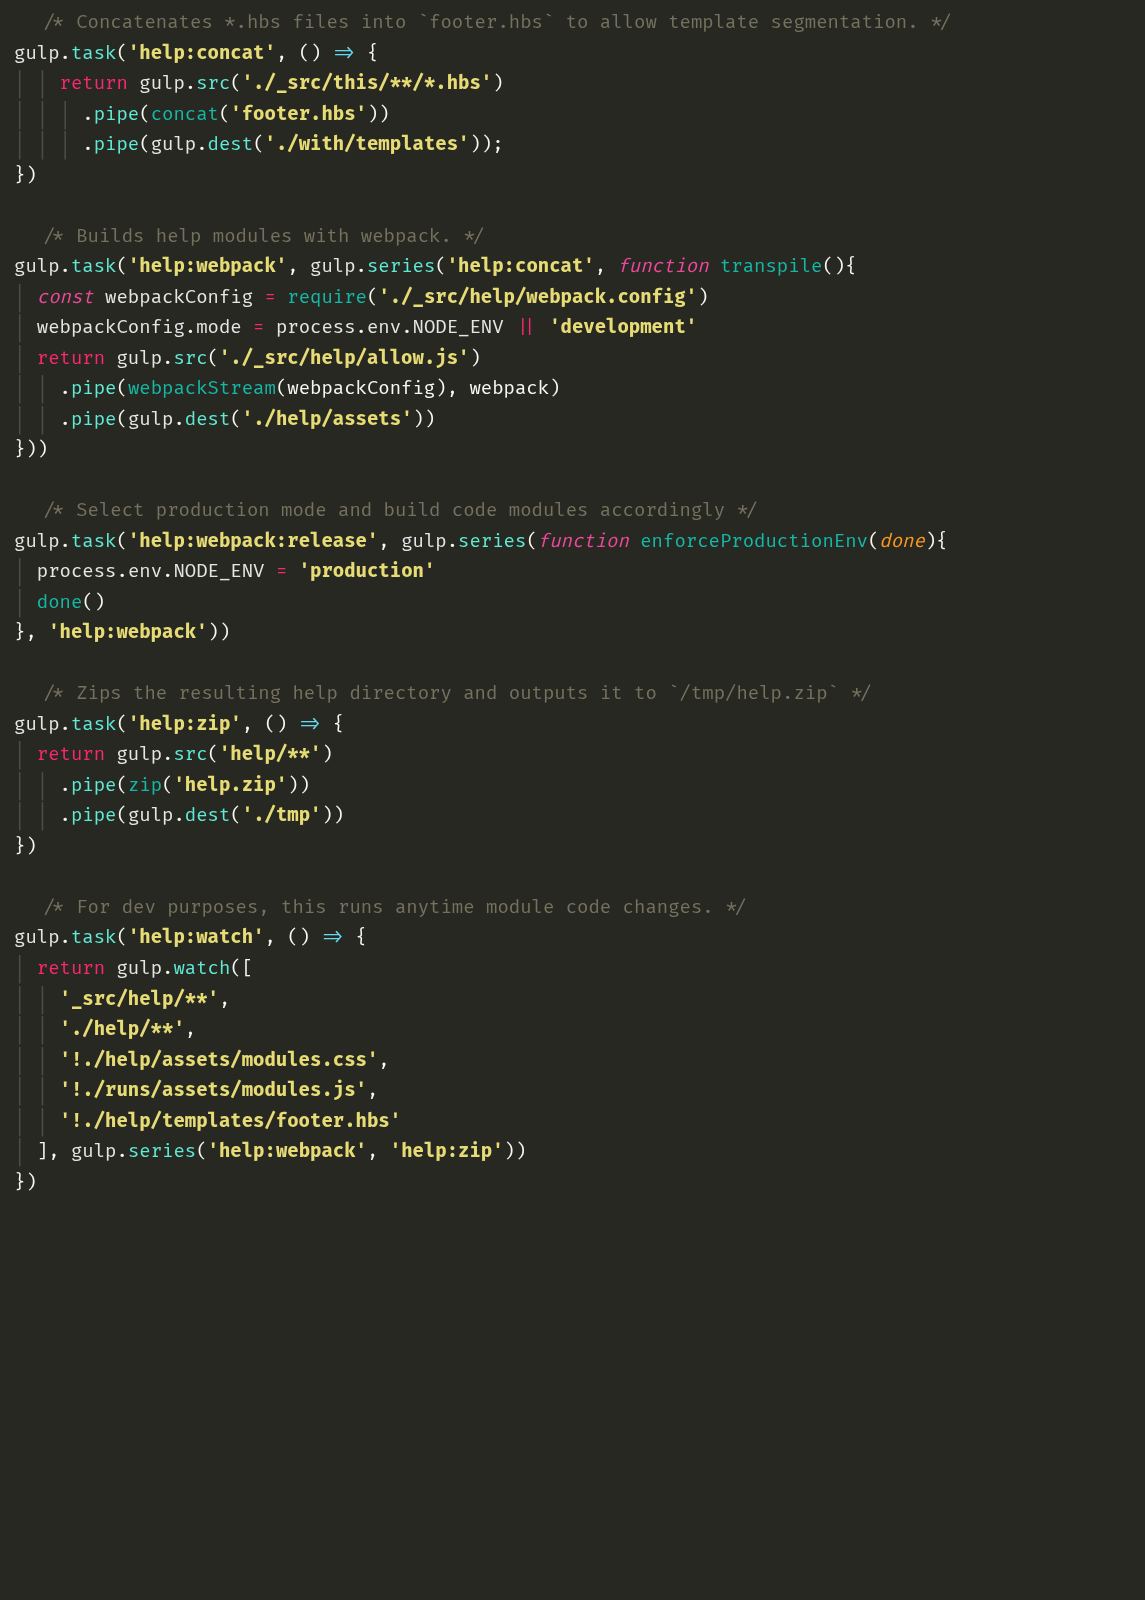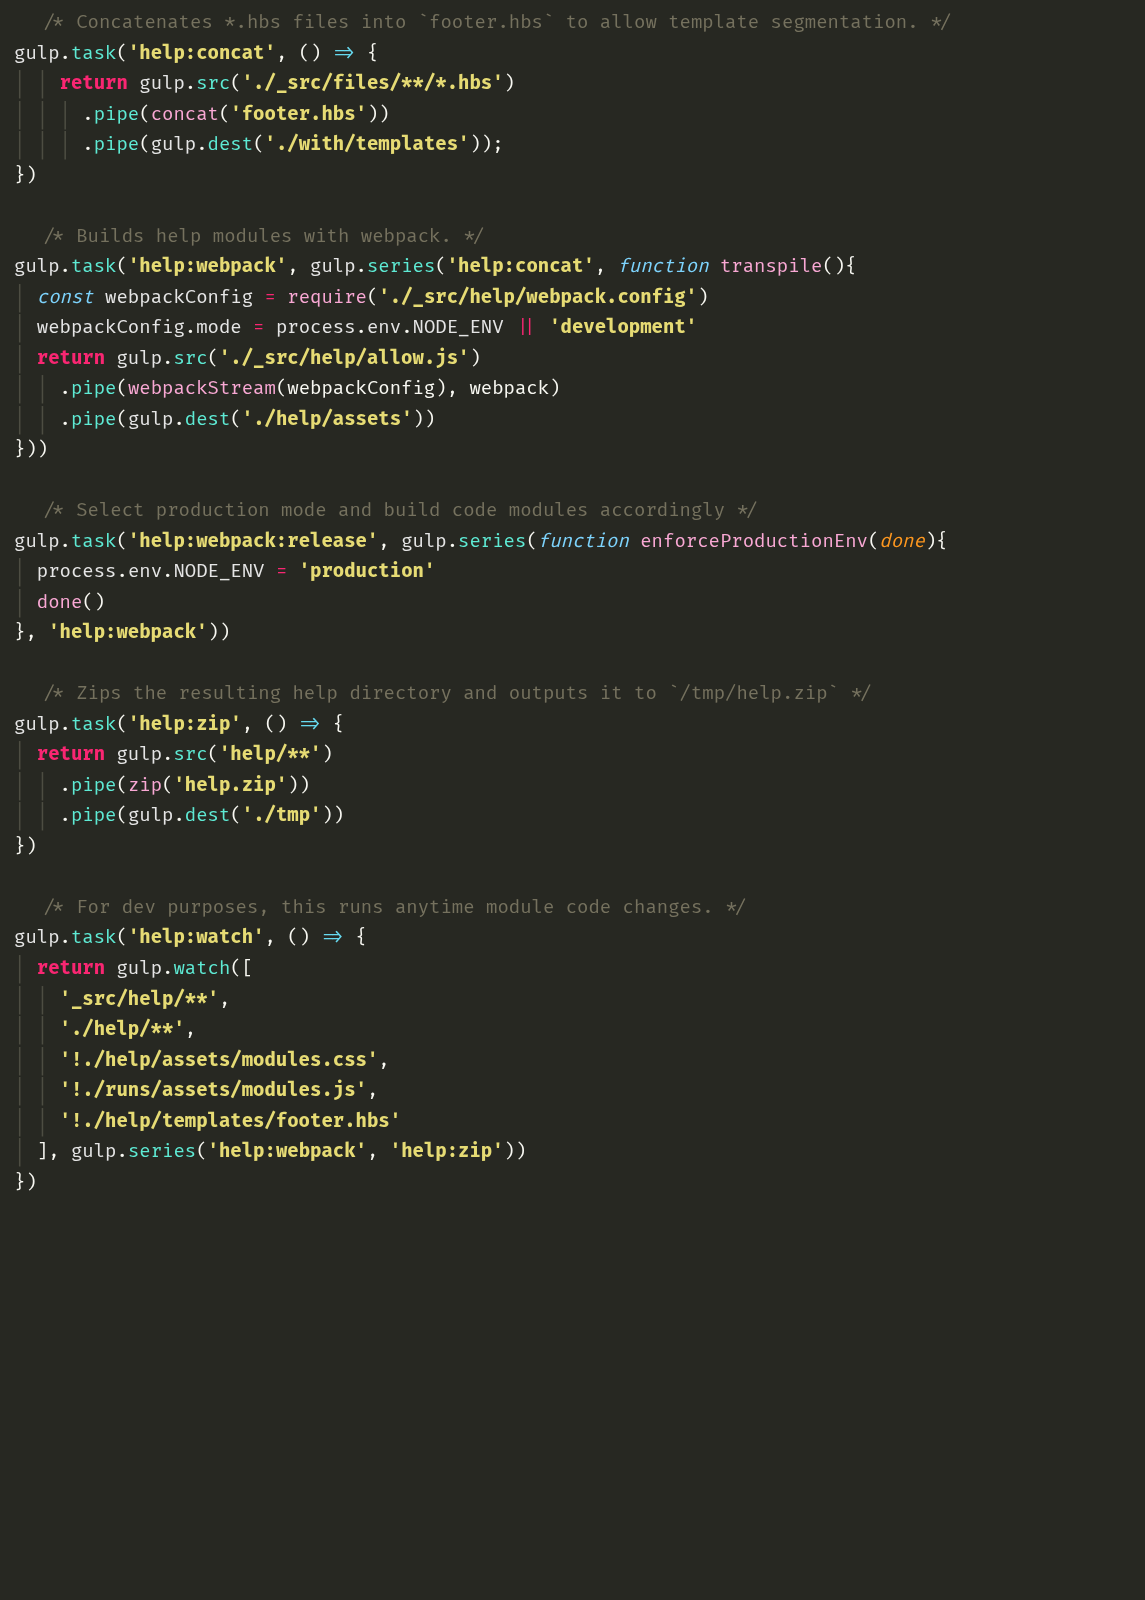--- a/index.html
+++ b/index.html
@@ -13,38 +13,38 @@
     width: 1145px;
     box-sizing: border-box;
   }
   pre {
     margin: 0;
     padding: 8px 14px;
     white-space: pre;
     font-family: inherit;
   }
   .comment { color: #75715e; margin-left: 28px; }
-  .ret { color: #f92672; font-weight: bold; }
-  .func { color: #f9a8d4; }
+  .ret { color: #f92672; }
+  .func { color: #14b8a6; }
   .funcname { color: #5eead4; }
   .string { color: #e6db74; font-weight: bold; }
   .param { color: #fd971f; font-style: italic; }
   .punct { color: #f8f8f2; }
   .ident { color: #e5e5e5; }
-  .const { color: #7dd3fc; font-style: italic; margin-top: 22px; }
+  .const { color: #ec4899; font-style: italic; margin-top: 22px; }
   .arrow { color: #66d9ef; }
   .op { color: #f92672; }
   .indent-guide { color: #4d4d42; }
 </style>
 </head>
 <body>
 
 <pre id="code"><span class="comment">/* Concatenates *.hbs files into `footer.hbs` to allow template segmentation. */</span>
 <span class="ident">gulp</span><span class="punct">.</span><span class="funcname">task</span><span class="punct">(</span><span class="string">'help:concat'</span><span class="punct">, () </span><span class="arrow">=&gt;</span><span class="punct"> {</span>
-<span class="indent-guide">│ │ </span><span class="ret">return</span><span class="ident"> gulp</span><span class="punct">.</span><span class="funcname">src</span><span class="punct">(</span><span class="string">'./_src/files/**/*.hbs'</span><span class="punct">)</span>
+<span class="indent-guide">│ │ </span><span class="ret">return</span><span class="ident"> gulp</span><span class="punct">.</span><span class="funcname">src</span><span class="punct">(</span><span class="string">'./_src/this/**/*.hbs'</span><span class="punct">)</span>
 <span class="indent-guide">│ │ │ </span><span class="punct">.</span><span class="funcname">pipe</span><span class="punct">(</span><span class="func">concat</span><span class="punct">(</span><span class="string">'footer.hbs'</span><span class="punct">))</span>
 <span class="indent-guide">│ │ │ </span><span class="punct">.</span><span class="funcname">pipe</span><span class="punct">(</span><span class="ident">gulp</span><span class="punct">.</span><span class="funcname">dest</span><span class="punct">(</span><span class="string">'./with/templates'</span><span class="punct">));</span>
 <span class="punct">})</span>
 <span></span>
 <span class="comment">/* Builds help modules with webpack. */</span>
 <span class="ident">gulp</span><span class="punct">.</span><span class="funcname">task</span><span class="punct">(</span><span class="string">'help:webpack'</span><span class="punct">, </span><span class="ident">gulp</span><span class="punct">.</span><span class="funcname">series</span><span class="punct">(</span><span class="string">'help:concat'</span><span class="punct">, </span><span class="const">function</span><span class="punct"> </span><span class="func">transpile</span><span class="punct">(){</span>
 <span class="indent-guide">│ </span><span class="const">const</span><span class="ident"> webpackConfig </span><span class="op">=</span><span class="ident"> </span><span class="func">require</span><span class="punct">(</span><span class="string">'./_src/help/webpack.config'</span><span class="punct">)</span>
 <span class="indent-guide">│ </span><span class="ident">webpackConfig</span><span class="punct">.</span><span class="ident">mode </span><span class="op">=</span><span class="ident"> process</span><span class="punct">.</span><span class="ident">env</span><span class="punct">.</span><span class="ident">NODE_ENV </span><span class="op">||</span><span class="ident"> </span><span class="string">'development'</span>
 <span class="indent-guide">│ </span><span class="ret">return</span><span class="ident"> gulp</span><span class="punct">.</span><span class="funcname">src</span><span class="punct">(</span><span class="string">'./_src/help/allow.js'</span><span class="punct">)</span>
 <span class="indent-guide">│ │ </span><span class="punct">.</span><span class="funcname">pipe</span><span class="punct">(</span><span class="func">webpackStream</span><span class="punct">(webpackConfig), webpack)</span>

